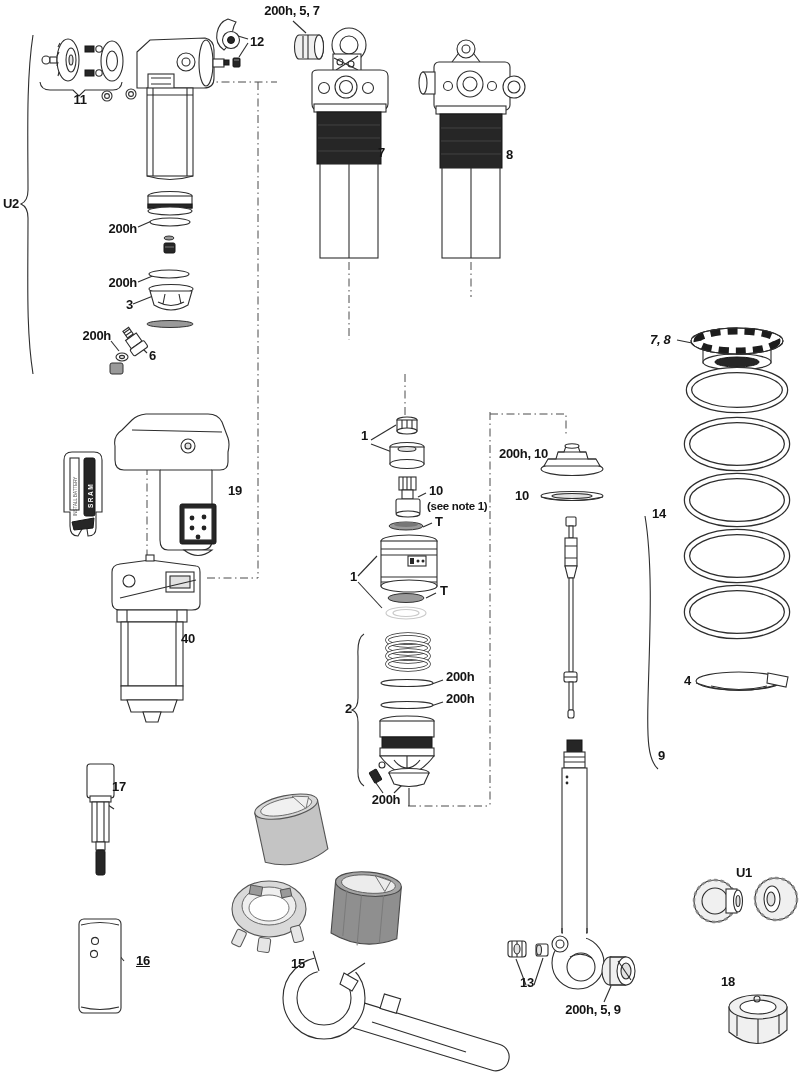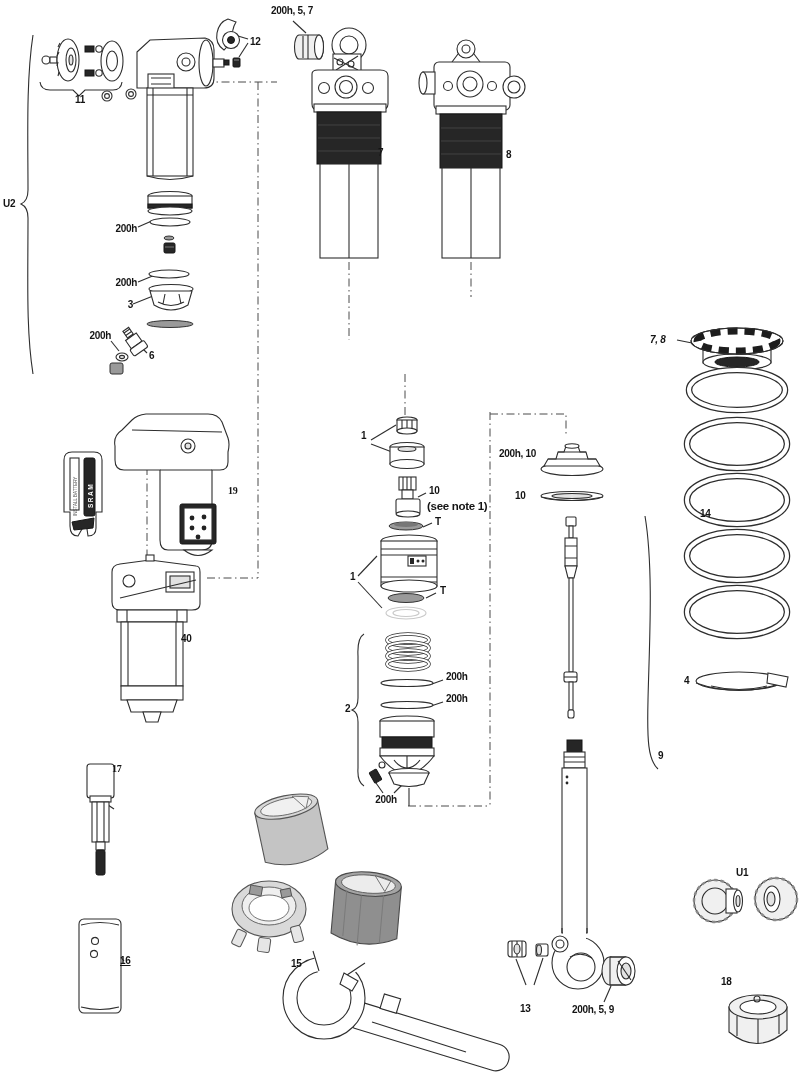--- a/index.html
+++ b/index.html
@@ -1,18 +1,18 @@
 <!DOCTYPE html>
 <html><head>
 <meta charset="utf-8">
 <style>
   html,body{margin:0;padding:0;background:#fff;}
   body{width:800px;height:1081px;position:relative;font-family:"Liberation Sans",sans-serif;overflow:hidden;}
   .stage{position:absolute;left:0;top:0;width:800px;height:1081px;}
-  .callout{position:absolute;font-weight:bold;font-size:10px;letter-spacing:-0.3px;color:#141414;white-space:nowrap;line-height:14px;}
+  .callout{position:absolute;font-weight:bold;font-size:13px;letter-spacing:-0.3px;color:#141414;white-space:nowrap;line-height:14px;}
   .ctr{transform:translateX(-50%);}
   .rt{text-align:right;}
   .note{font-size:11.5px;}
   
   .ln{stroke:#2e2e2e;fill:none;stroke-width:1.1;}
   .fw{fill:#ffffff;stroke:#2e2e2e;stroke-width:1.1;}
   .fg{fill:#f0f0f0;stroke:#2e2e2e;stroke-width:1.1;}
   .fe{fill:#e2e2e2;stroke:#2e2e2e;stroke-width:1.1;}
   .fd{fill:#262626;stroke:#161616;stroke-width:1;}
   .fm{fill:#9a9a9a;stroke:#333;stroke-width:1;}
@@ -447,37 +447,37 @@
 <div class="callout ctr" style="left:80px;top:93px;">11</div>
 <div class="callout" style="left:3px;top:197px;">U2</div>
 <div class="callout" style="left:378px;top:146px;">7</div>
 <div class="callout" style="left:506px;top:148px;">8</div>
 <div class="callout rt" style="left:90px;top:222px;width:47px;">200h</div>
 <div class="callout rt" style="left:90px;top:276px;width:47px;">200h</div>
 <div class="callout rt" style="left:90px;top:298px;width:43px;">3</div>
 <div class="callout rt" style="left:64px;top:329px;width:47px;">200h</div>
 <div class="callout" style="left:149px;top:349px;">6</div>
 <div class="callout" style="left:650px;top:333px;font-style:italic;">7, 8</div>
-<div class="callout" style="left:700px;top:507px;">14</div>
+<div class="callout" style="left:652px;top:507px;">14</div>
 <div class="callout" style="left:361px;top:429px;">1</div>
 <div class="callout" style="left:429px;top:484px;">10</div>
 <div class="callout note" style="left:427px;top:499px;">(see note 1)</div>
 <div class="callout" style="left:435px;top:515px;">T</div>
 <div class="callout" style="left:350px;top:570px;">1</div>
 <div class="callout" style="left:440px;top:584px;">T</div>
 <div class="callout" style="left:499px;top:447px;">200h, 10</div>
 <div class="callout" style="left:515px;top:489px;">10</div>
 <div class="callout" style="left:345px;top:702px;">2</div>
 <div class="callout" style="left:446px;top:670px;">200h</div>
 <div class="callout" style="left:446px;top:692px;">200h</div>
 <div class="callout ctr" style="left:386px;top:793px;">200h</div>
 <div class="callout" style="left:658px;top:749px;">9</div>
 <div class="callout" style="left:684px;top:674px;">4</div>
-<div class="callout" style="left:228px;top:484px;font-family:Liberation Serif, serif;">19</div>
+<div class="callout" style="left:228px;top:484px;">19</div>
 <div class="callout" style="left:181px;top:632px;">40</div>
-<div class="callout" style="left:112px;top:762px;font-family:Liberation Serif, serif;">17</div>
-<div class="callout" style="left:120px;top:954px;text-decoration:underline;">16</div>
+<div class="callout" style="left:112px;top:780px;">17</div>
+<div class="callout" style="left:136px;top:954px;text-decoration:underline;">16</div>
 <div class="callout" style="left:291px;top:957px;">15</div>
-<div class="callout" style="left:520px;top:1002px;">13</div>
+<div class="callout" style="left:520px;top:976px;">13</div>
 <div class="callout ctr" style="left:593px;top:1003px;text-align:right;">200h, 5, 9</div>
 <div class="callout" style="left:736px;top:866px;">U1</div>
 <div class="callout" style="left:721px;top:975px;">18</div>
 </div>
 
 </body></html>

